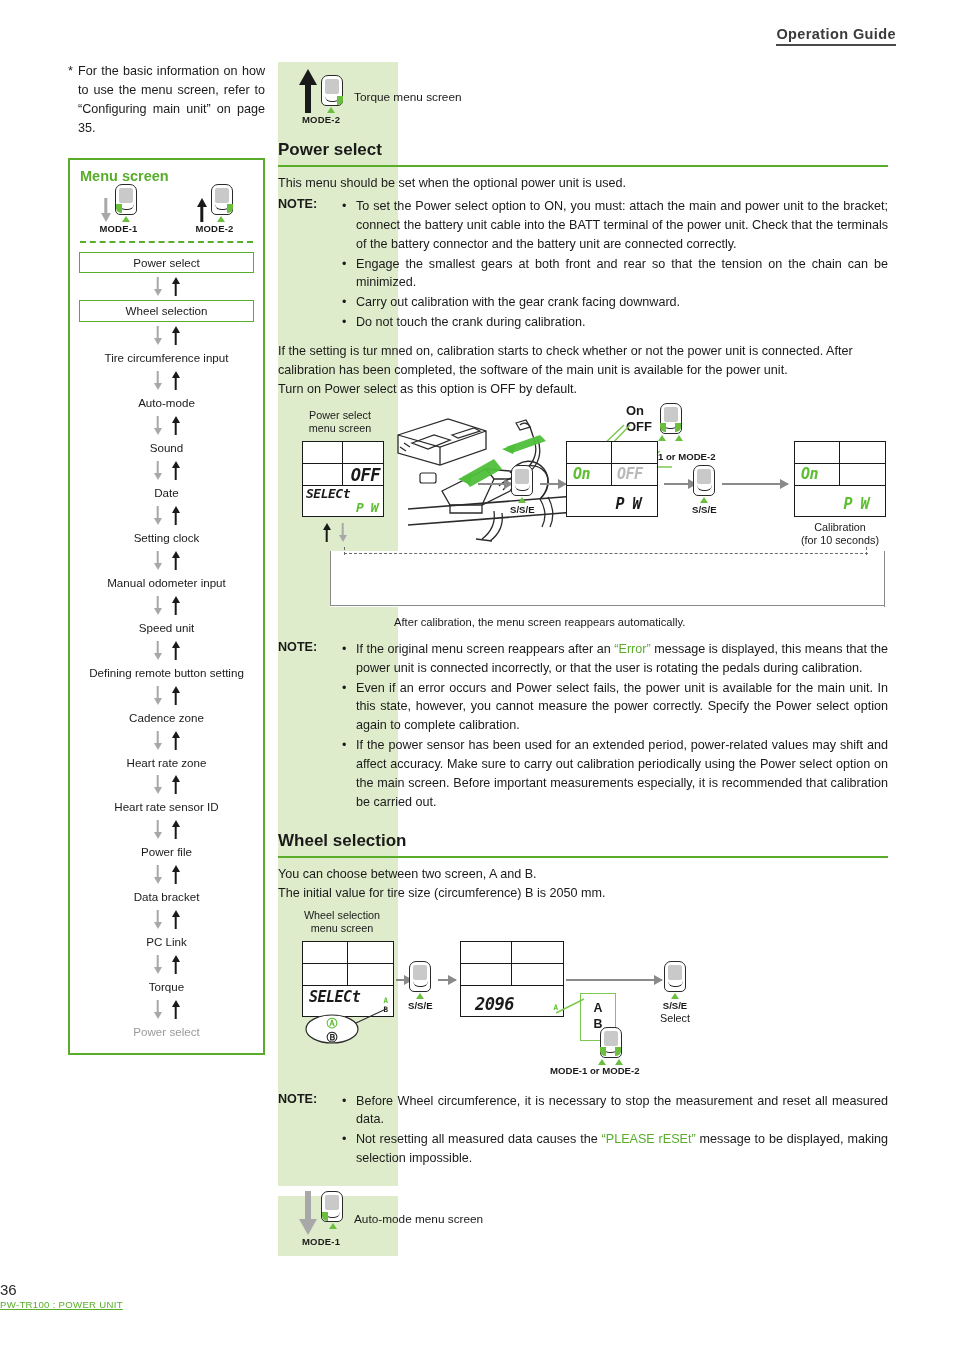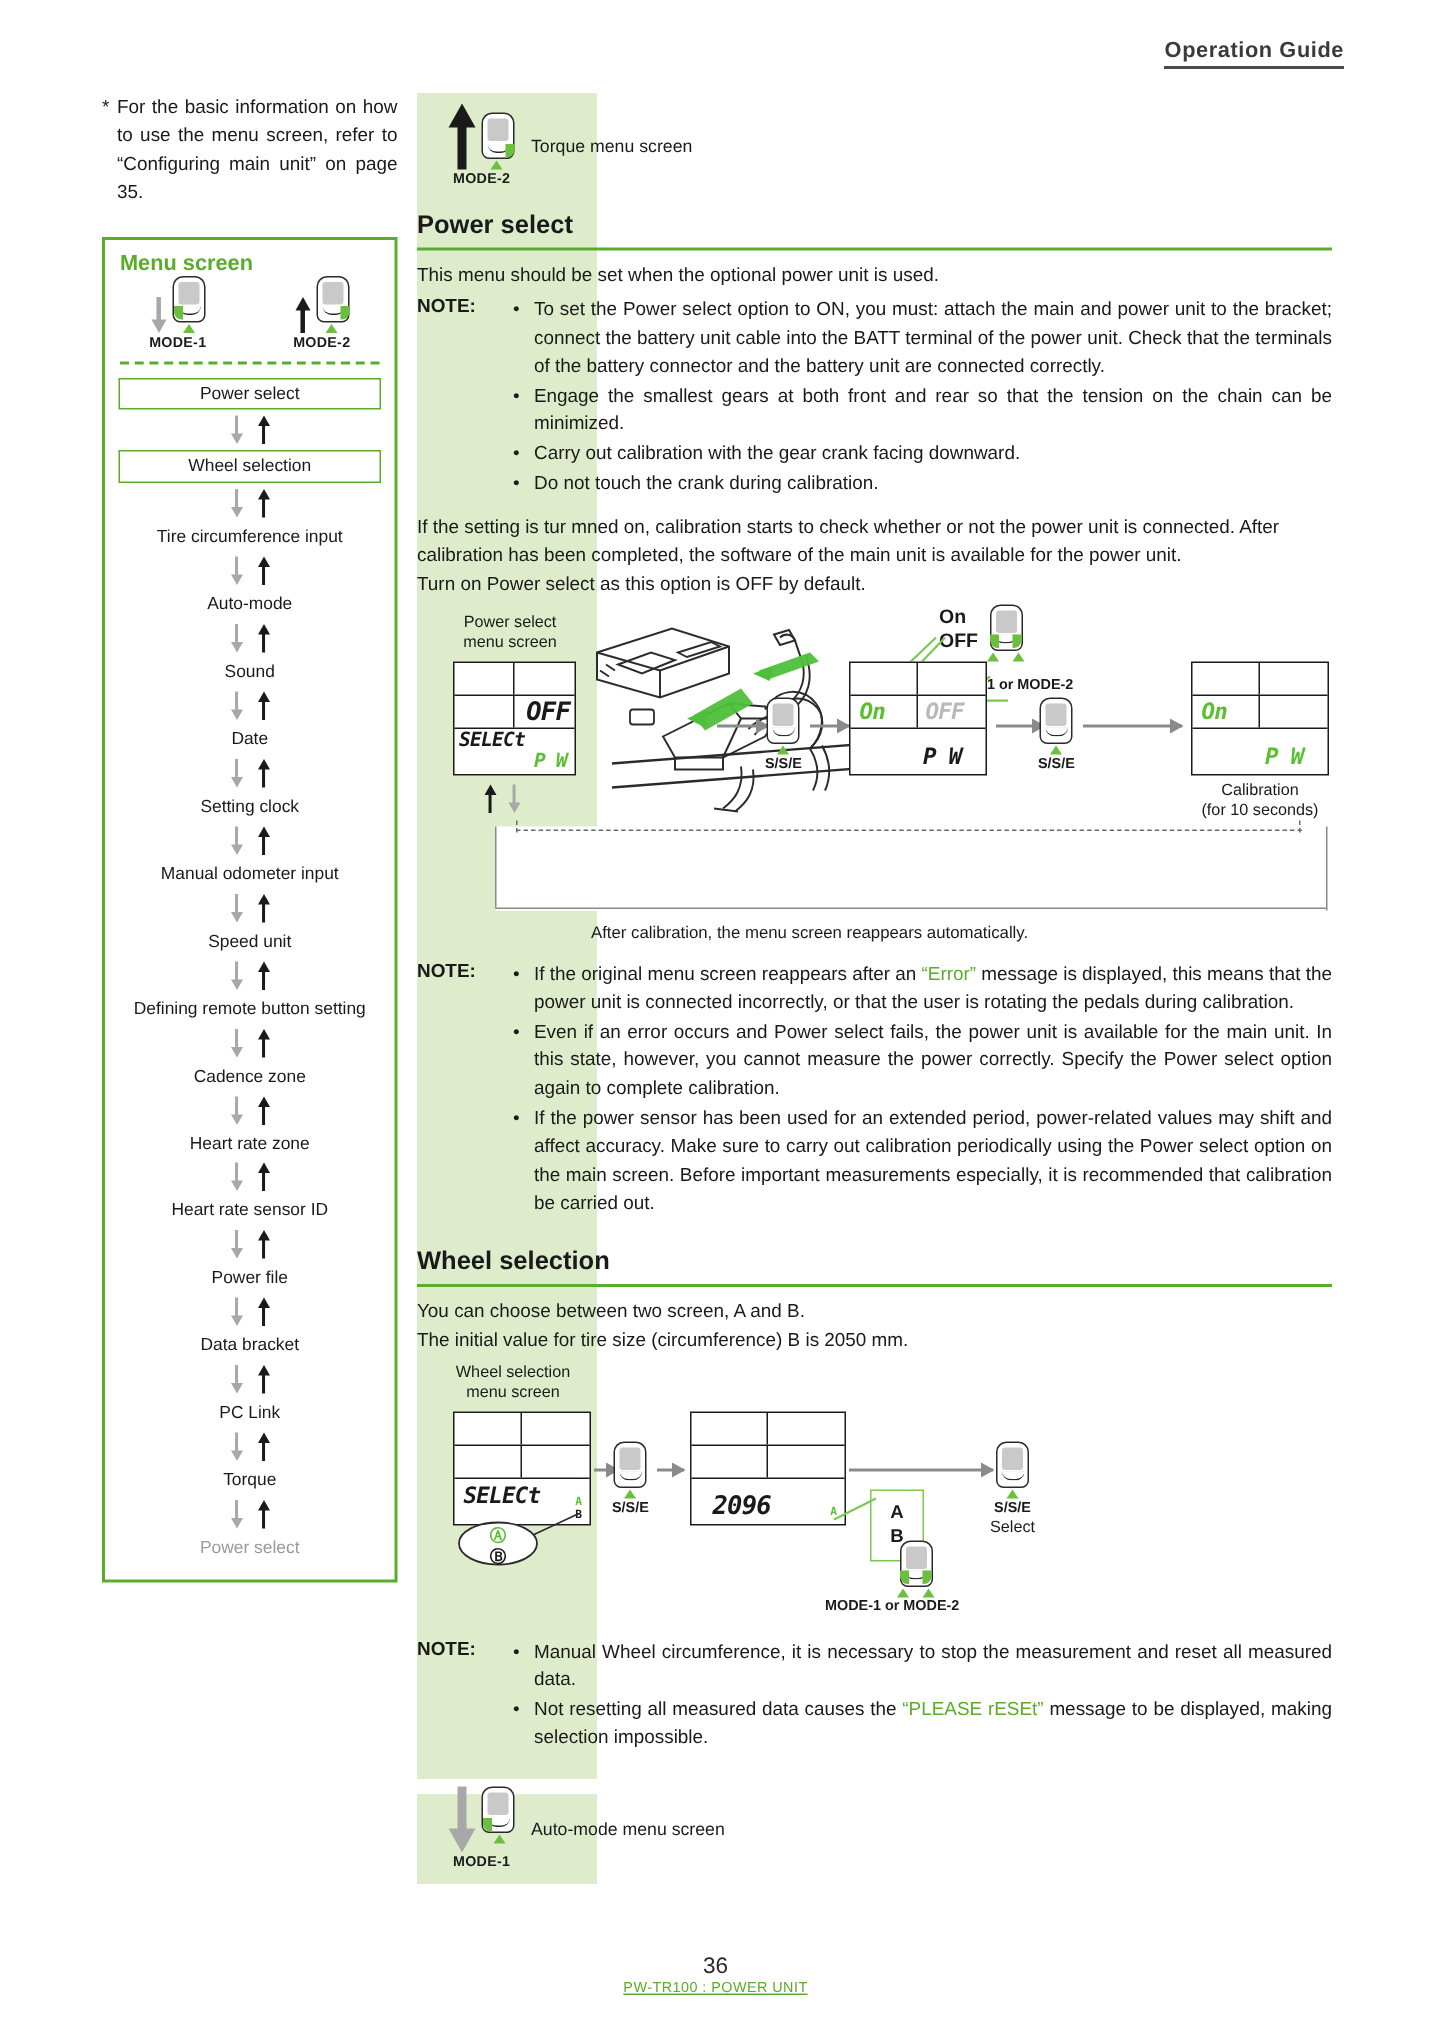--- a/index.html
+++ b/index.html
@@ -189,21 +189,21 @@
 
   .err-box {
     position:absolute; border:1.6px solid #8a8a8a; background:#fff;
   }
   .err-dash { position:absolute; border-top:1.8px dashed #6a6a6a; }
   .err-txt { position:absolute; font-size:11.2px; line-height:1.35; }
 
   .bike-art { position:absolute; }
 
   .footer {
-    position:absolute; left:0; right:0; bottom:20px; text-align:center;
+    position:absolute; left:0; right:0; bottom:41px; text-align:left;
   }
   .footer .pg { font-size:15px; color:#2a2a2a; }
   .footer .prod {
     font-size:9.6px; color:#5aad2b; letter-spacing:.3px; margin-top:1px;
     text-decoration:underline;
   }
 </style>
 </head>
 <body>
 
@@ -822,21 +822,21 @@
       <span class="t">S/S/E</span>
       <span class="t2">Select</span>
     </div>
   </div>
 
   <div class="note-block" style="margin-top:8px;">
     <div class="note-lbl">NOTE:</div>
     <div class="note-list" id="ws-notes">
           <div class="li">
             <span class="bul">•</span>
-            <span class="txt">Manual Wheel circumference, it is necessary to stop the measurement and reset all measured data.</span>
+            <span class="txt">Before Wheel circumference, it is necessary to stop the measurement and reset all measured data.</span>
           </div>
           <div class="li">
             <span class="bul">•</span>
             <span class="txt">Not resetting all measured data causes the <span class="grn">“PLEASE rESEt”</span> message to be displayed, making selection impossible.</span>
           </div>
         </div>
   </div>
 
   <div style="display:flex;align-items:center;gap:11px;margin-top:22px;padding-left:22px;">
     <div class="big-arrow-cell">

